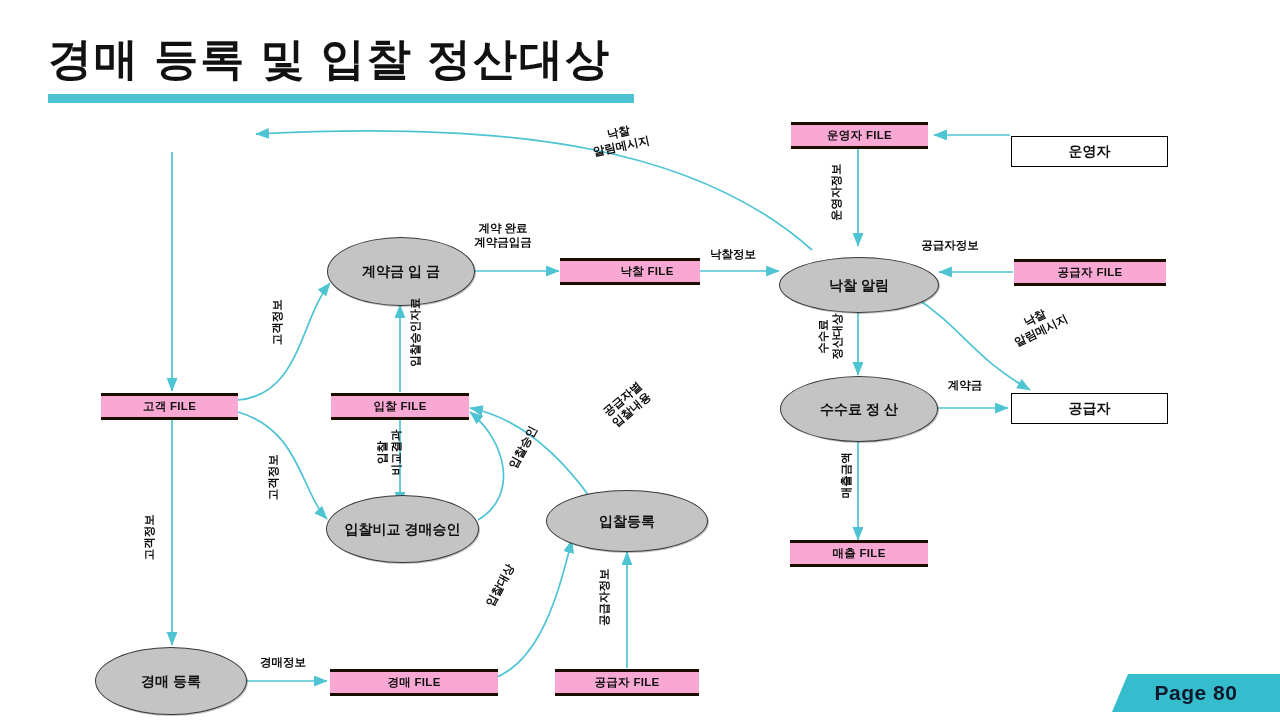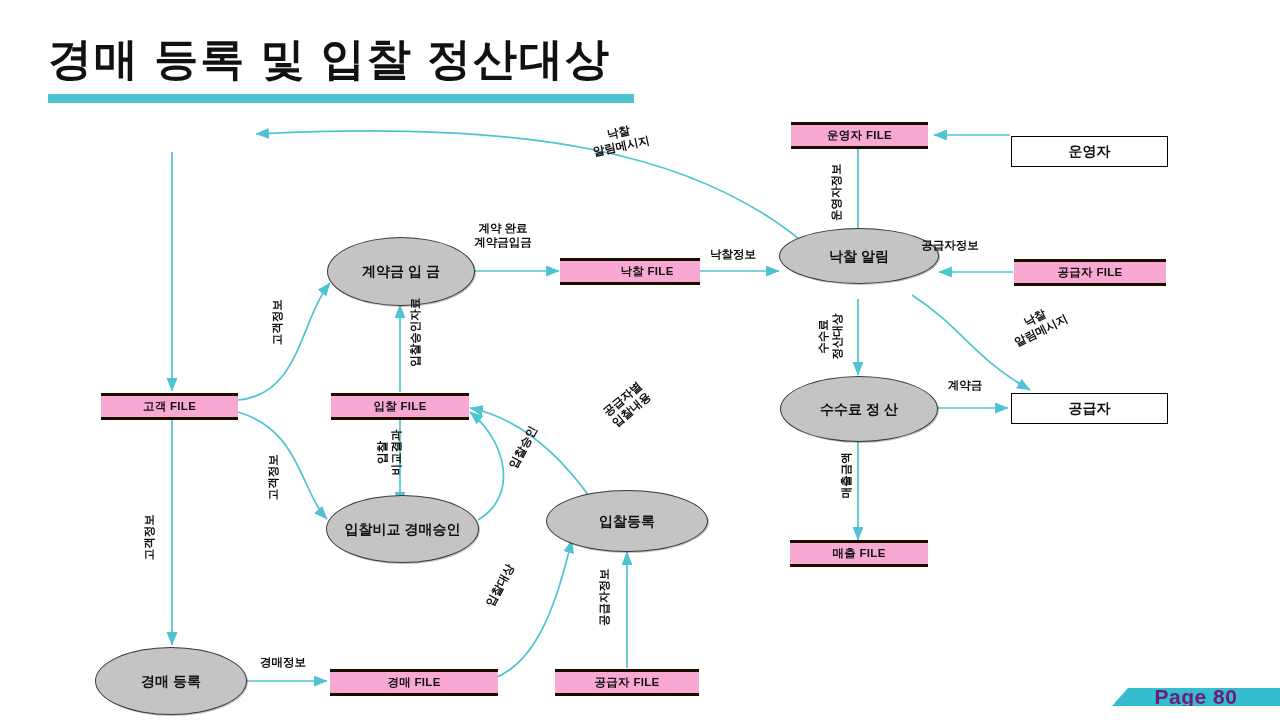--- a/index.html
+++ b/index.html
@@ -52,25 +52,25 @@
   .rot{ 
     transform:rotate(-90deg);
   }
   .rot-r{transform:rotate(-62deg);}
   .tilt-a{transform:rotate(-12deg);}
   .tilt-b{transform:rotate(-26deg);}
   .tilt-c{transform:rotate(-40deg);}
 
   
   .page-badge{
-    position:absolute;right:0;bottom:14px;height:18px;width:168px;
+    position:absolute;right:0;bottom:8px;height:38px;width:168px;
     background:#35bccd;
     clip-path:polygon(16px 0,100% 0,100% 100%,0 100%);
     display:flex;align-items:center;justify-content:center;
-    color:#701a75;font-size:21px;font-weight:bold;letter-spacing:.5px;
+    color:#0f172a;font-size:21px;font-weight:bold;letter-spacing:.5px;
   }
 </style>
 </head>
 <body>
 
 <div id="stage">
 
   <div class="title">경매 등록 및 입찰 정산대상</div>
   <div class="title-rule"></div>
 
@@ -133,21 +133,21 @@
 
   <div class="node ext" style="left:1011px;top:393px;width:157px;height:31px;">
     <span>공급자</span>
   </div>
 
   <div class="node proc" style="left:327px;top:237px;width:148px;height:69px;">
     <span>계약금
 입  금</span>
   </div>
 
-  <div class="node proc" style="left:779px;top:228px;width:160px;height:56px;text-align:right;">
+  <div class="node proc" style="left:779px;top:257px;width:160px;height:56px;text-align:right;">
     <span>낙찰 알림</span>
   </div>
 
   <div class="node proc" style="left:780px;top:376px;width:158px;height:66px;">
     <span>수수료
 정  산</span>
   </div>
 
   <div class="node proc" style="left:326px;top:495px;width:153px;height:68px;align-items:center;">
     <span>입찰비교

